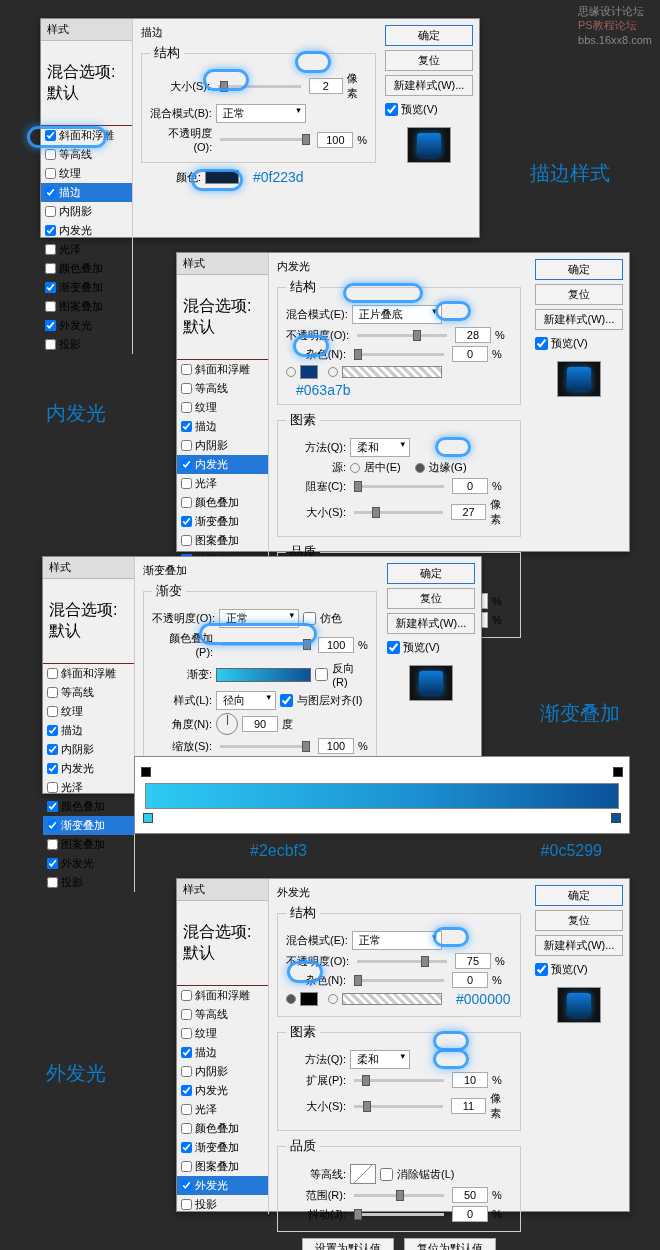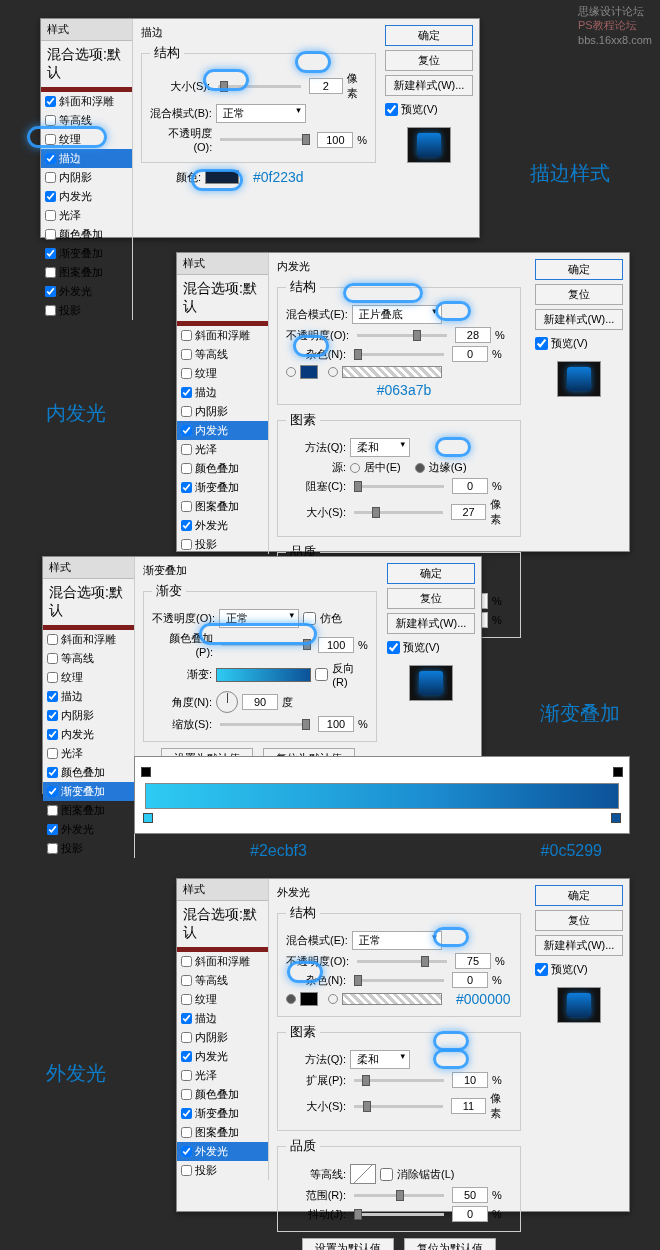--- a/index.html
+++ b/index.html
@@ -3,21 +3,21 @@
 <meta charset="utf-8">
 <style>
 *{box-sizing:border-box;margin:0;padding:0;font-family:"Microsoft YaHei",SimSun,sans-serif;font-size:11px}
 body{background:#2a2a2a;width:660px;height:1250px;position:relative;overflow:hidden}
 .watermark{position:absolute;top:4px;right:8px;color:#888;font-size:10px}
 .watermark div{line-height:1.3}
 .caption{position:absolute;color:#0d7cc9;font-size:20px;font-weight:400}
 .dialog{position:absolute;background:#f0f0f0;border:1px solid #888;box-shadow:0 2px 6px rgba(0,0,0,.4)}
 .sidebar{position:absolute;left:0;top:0;width:92px;border-right:1px solid #ccc}
 .sidebar-title{background:#ddd;padding:3px 6px;border-bottom:1px solid #bbb}
-.blend-def{padding:5px 6px;border-bottom:5px solid #7f1d1d;font-size:14px}
+.blend-def{padding:21px 6px;border-bottom:1px solid #7f1d1d;font-size:16px}
 .style-item{display:flex;align-items:center;padding:2px 4px;gap:3px}
 .style-item.active{background:#2478d8;color:#fff}
 .style-item input[type=checkbox]{width:11px;height:11px}
 .main{position:absolute;left:92px;top:0;right:100px;padding:4px 8px}
 .btn-col{position:absolute;right:6px;top:6px;width:88px;display:flex;flex-direction:column;gap:4px}
 .dlg-btn{background:#f3f3f3;border:1px solid #aaa;padding:2px 0;text-align:center;font-size:11px}
 .dlg-btn.active{border:1.5px solid #2478d8}
 .preview-chk{display:flex;align-items:center;gap:3px;margin-top:2px}
 .preview-sw{width:44px;height:36px;margin:6px auto;border:1px solid #999;background:#111;display:flex;align-items:center;justify-content:center}
 .preview-sw::after{content:"";width:24px;height:24px;background:linear-gradient(#0d7cd9,#053060);border-radius:3px;box-shadow:0 0 6px rgba(13,124,217,.8)}
@@ -234,21 +234,21 @@
           </div>
           <span class="val-input">0</span>
           <span>%</span>
         </div>
       <div class="row">
           <span class="radio-dot"></span>
           <span class="swatch" style="width:18px;background:#063a7b"></span>
           <span class="radio-dot" style="margin-left:6px"></span>
           <span class="noise-bar"></span>
         </div>
-      <div style="text-align:center"><span class="hex-label">#063a7b</span></div>
+      <div style=""><span class="hex-label">#063a7b</span></div>
     </fieldset>
     <fieldset>
         <legend>图素</legend>
       <div class="row">
           <label>方法(Q):</label>
           <span class="dd">柔和</span>
         </div>
       <div class="row">
           <label>源:</label>
           <span class="radio-dot"></span>
@@ -386,20 +386,26 @@
             <div class="slider-thumb" style="left:82px"></div>
           </div>
           <span class="val-input">100</span>
           <span>%</span>
         </div>
       <div class="row">
           <label>渐变:</label>
           <span style="width:100px;height:14px;border:1px solid #666;background:linear-gradient(to right,#2ecbf3,#0c5299);display:inline-block"></span>
           <input type="checkbox" style="">
           <span>反向(R)</span>
+        </div>
+      <div class="row">
+          <label>样式(L):</label>
+          <span class="dd">径向</span>
+          <input type="checkbox" checked="" style="">
+          <span>与图层对齐(I)</span>
         </div>
       <div class="row">
           <label>角度(N):</label>
           <span style="width:22px;height:22px;border:1px solid #888;border-radius:50%;display:inline-block;position:relative">
             <span style="position:absolute;left:50%;top:1px;width:1px;height:10px;background:#444"></span>
           </span>
           <span class="val-input">90</span>
           <span>度</span>
         </div>
       <div class="row">

